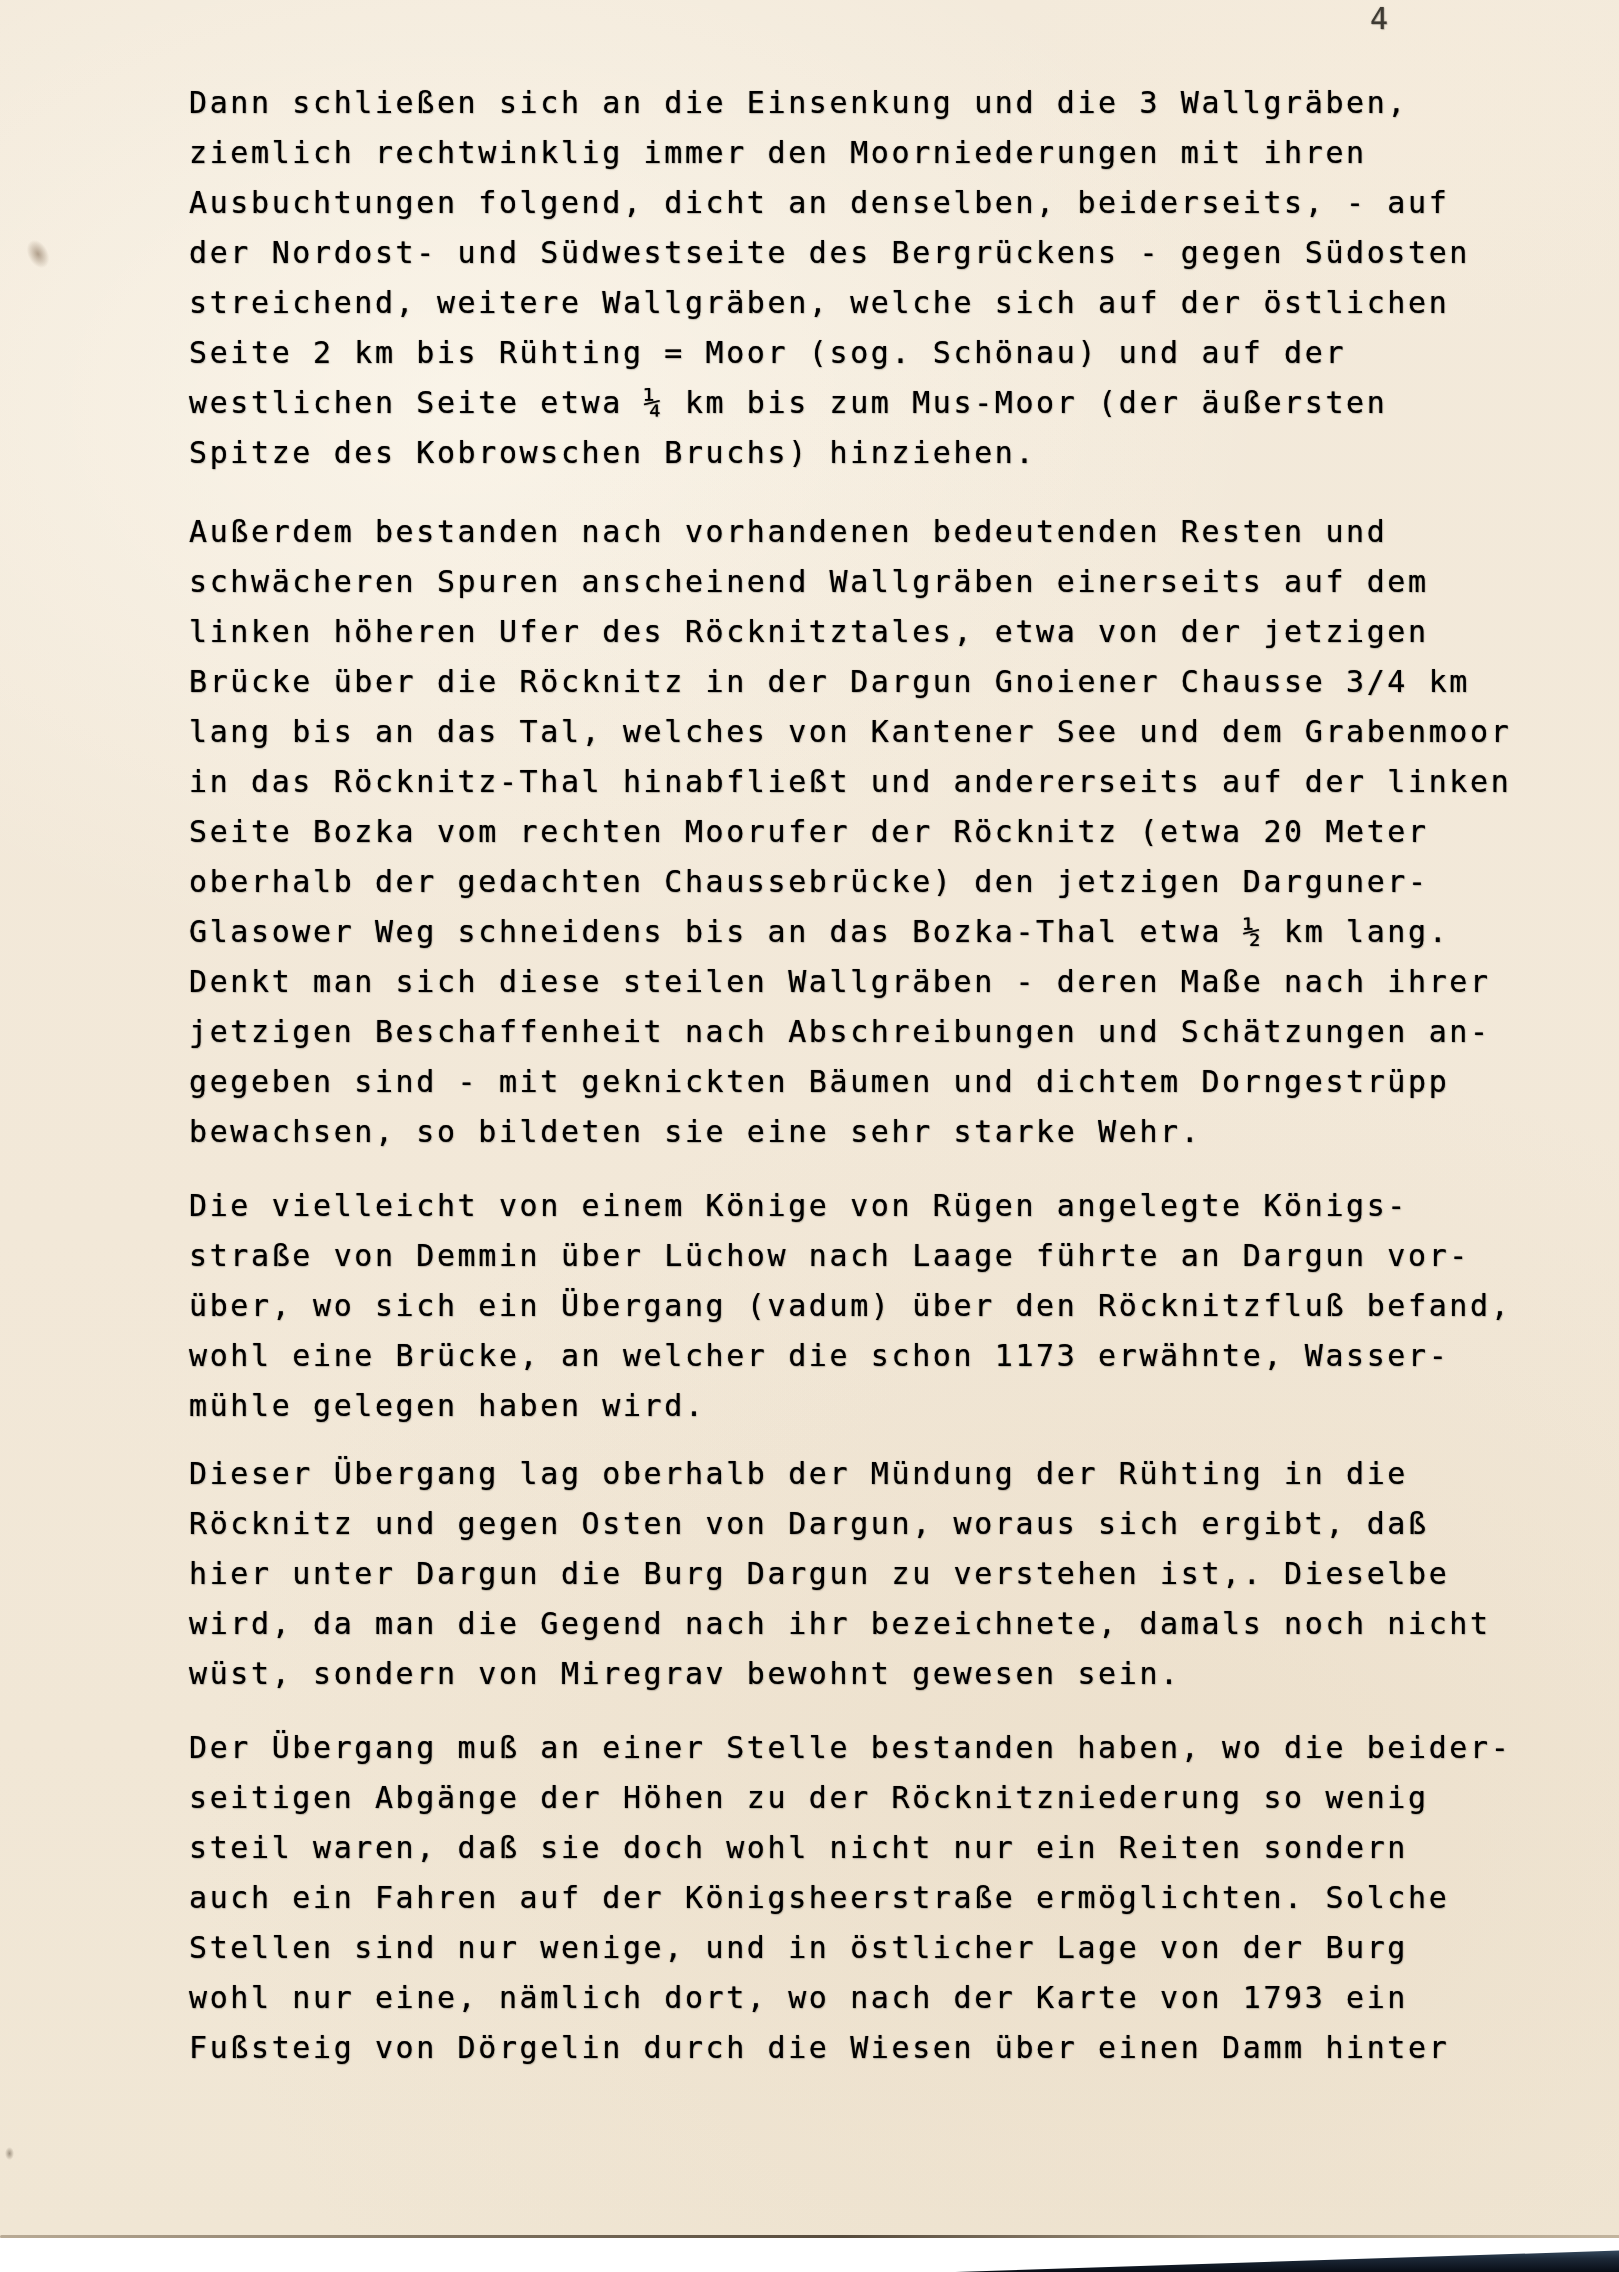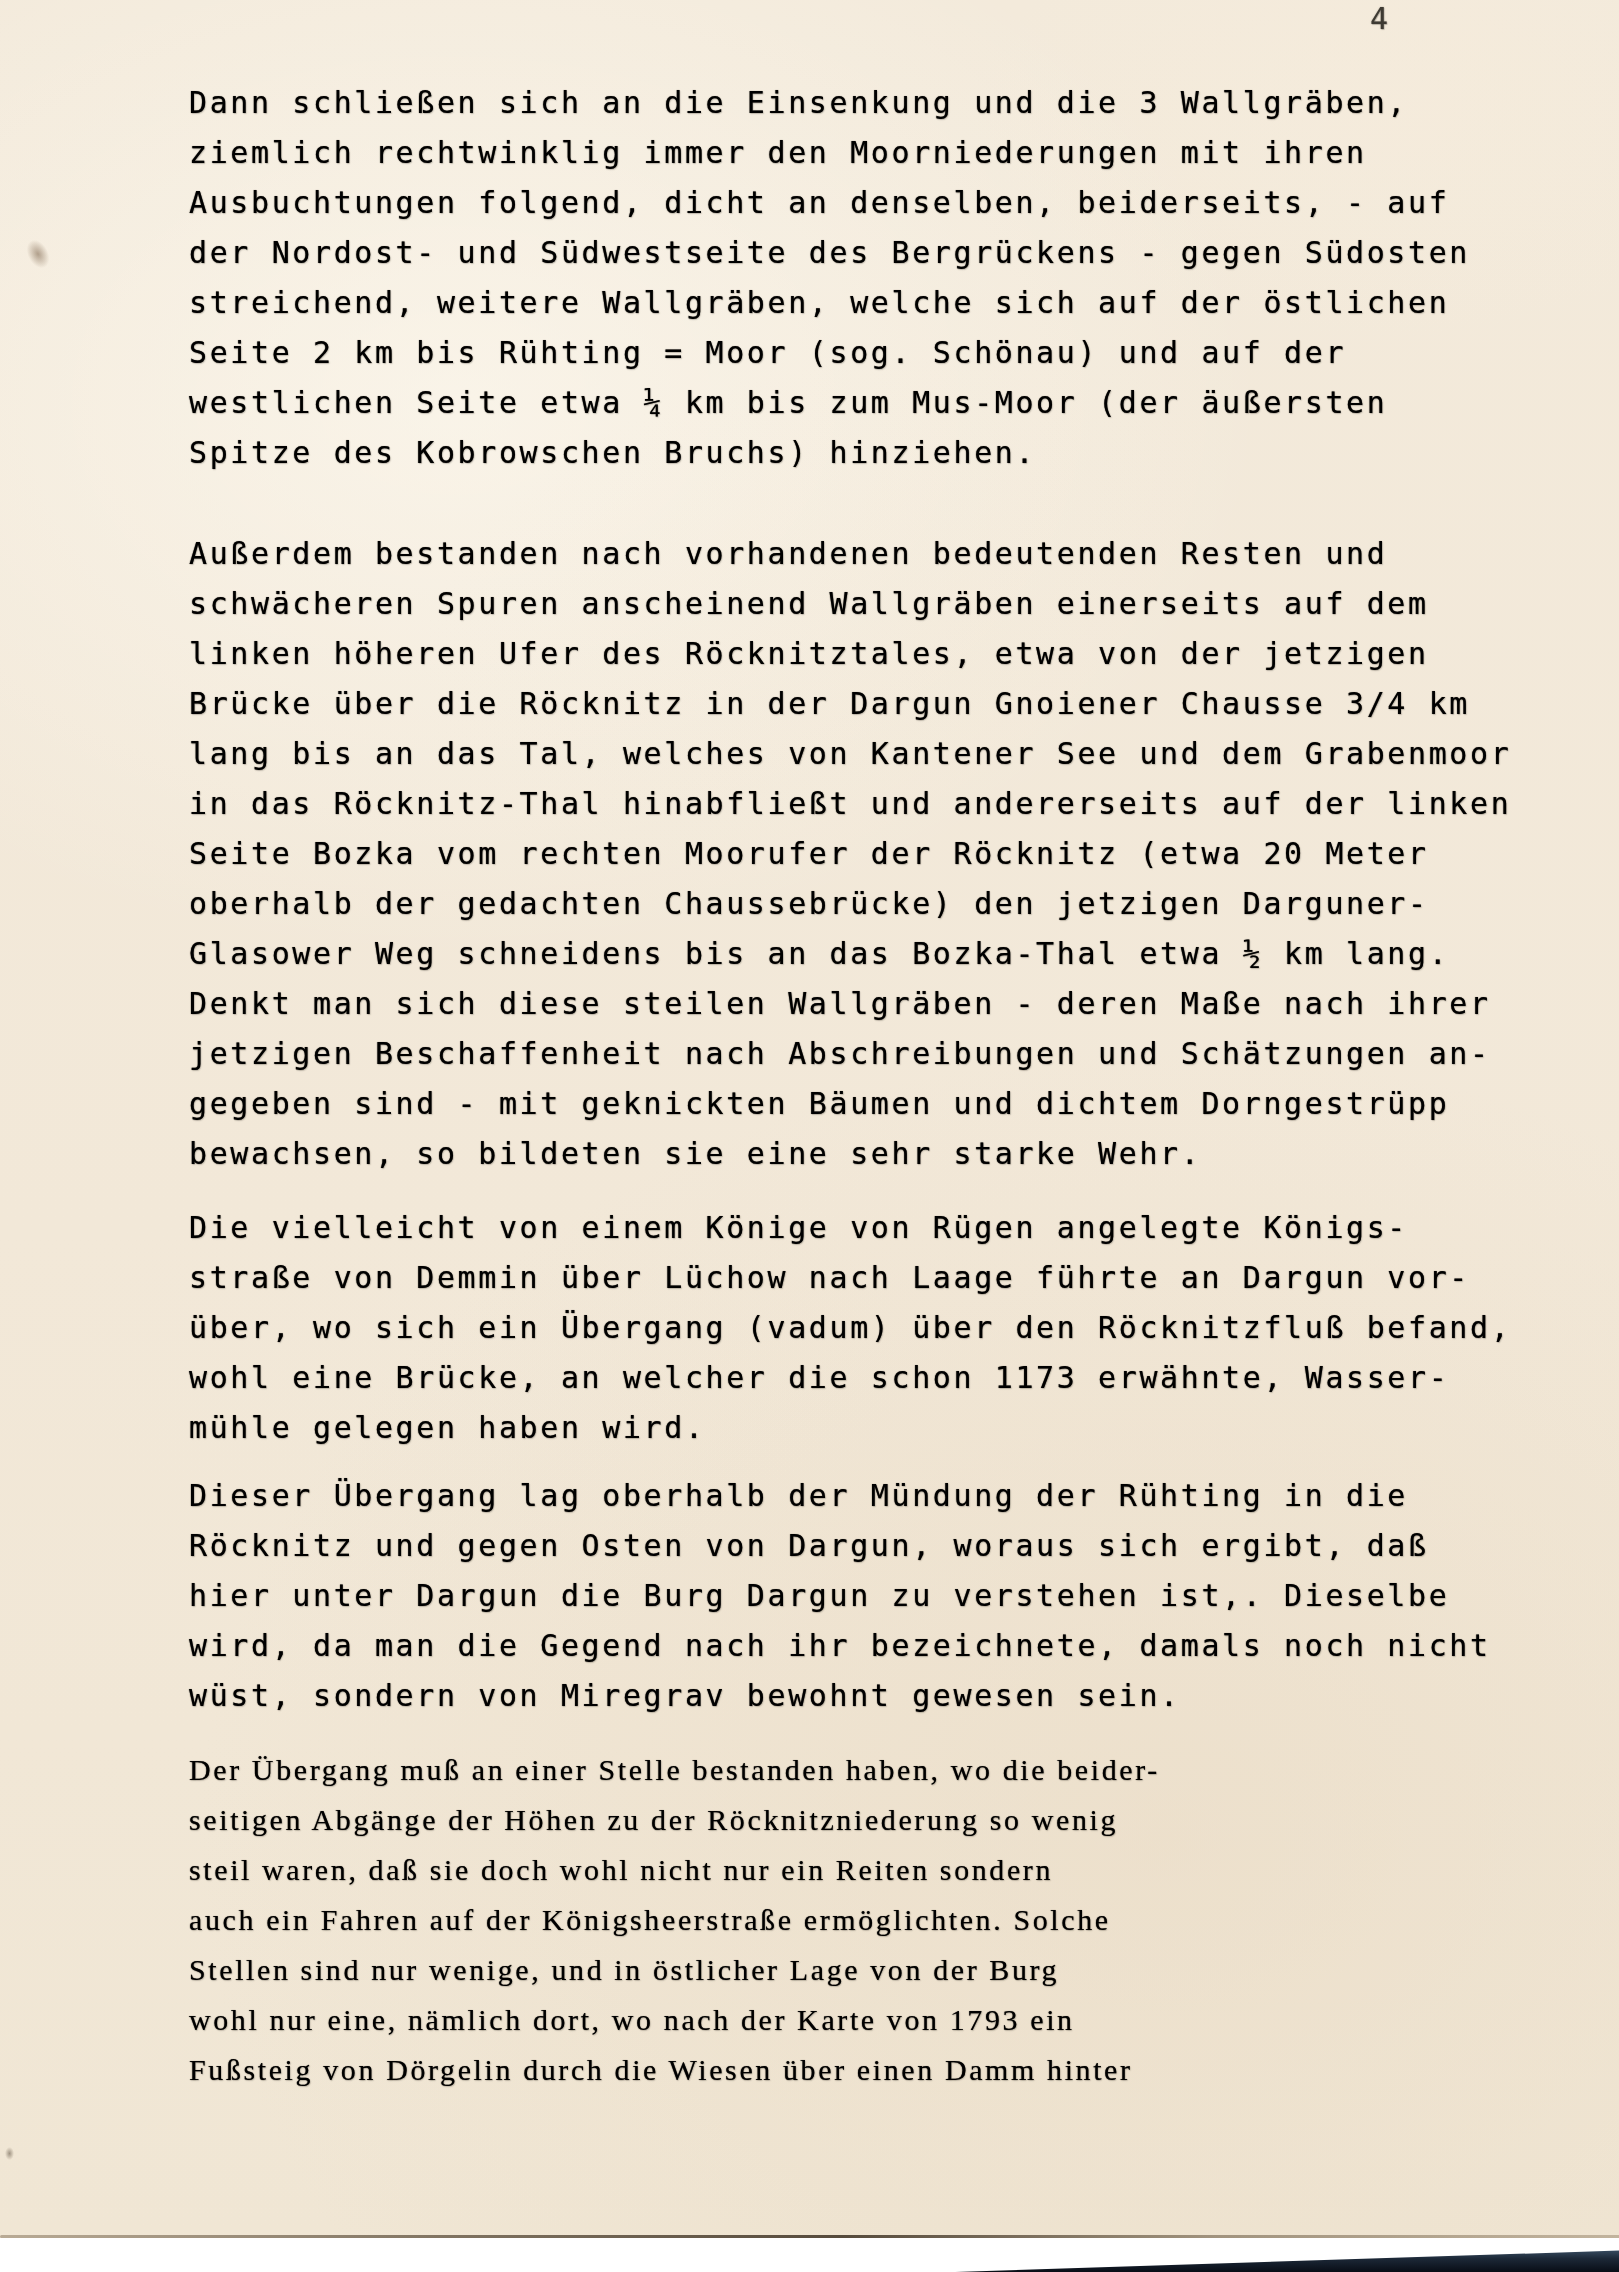--- a/index.html
+++ b/index.html
@@ -67,24 +67,24 @@
     line-height: 50px;
     letter-spacing: 2.6px;
     color: #000000;
     text-shadow:
       0 0 0.7px rgba(66,60,52,0.85),
       0.7px 0.7px 1.3px rgba(66,60,52,0.28),
       -0.7px 0 0.7px rgba(66,60,52,0.18);
     white-space: pre;
   }
   .para { margin: 0; }
-  .para:nth-child(2) { margin-top: 51px; }
+  .para:nth-child(2) { margin-top: 29px; }
   .para:nth-child(3) { margin-top: 24px; }
   .para:nth-child(4) { margin-top: 18px; }
-  .para:nth-child(5) { margin-top: 24.4px; font-family: Liberation Serif, serif; }
+  .para:nth-child(5) { margin-top: 24.4px; }
   .line { height: 50px; }
   
   .ink-fade {
     position: absolute; left: 0; top: 0;
     width: 1620px; height: 2238px;
     pointer-events: none;
     background:
       radial-gradient(792px 462px at 60% 30%, rgba(242,233,217,0.22), rgba(242,233,217,0) 70%),
       radial-gradient(660px 396px at 30% 60%, rgba(242,233,217,0.18), rgba(242,233,217,0) 70%);
   }

